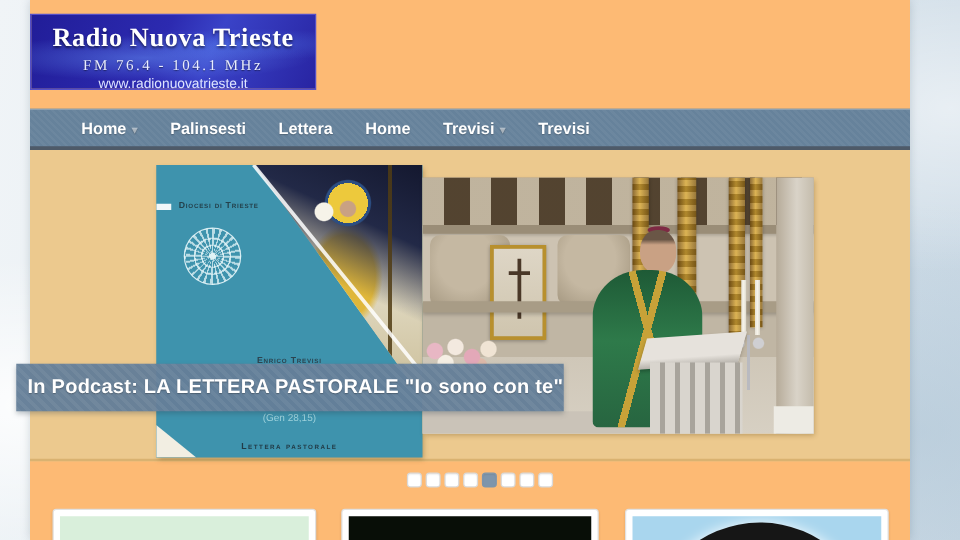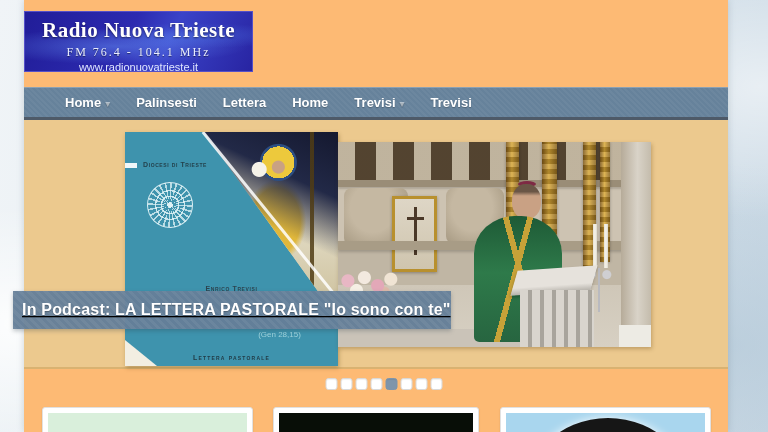--- a/index.html
+++ b/index.html
@@ -76,21 +76,21 @@
         rgba(228,245,248,.85) 26% 30%, transparent 30% 44%,
         rgba(228,245,248,.85) 44% 48%, transparent 48%),
       repeating-conic-gradient(rgba(228,245,248,.75) 0 5deg, rgba(228,245,248,0) 5deg 15deg);
   }
   .cover-author{
     position:absolute; left:0; top:153px; width:100%; text-align:center;
     font-size:7px; font-variant:small-caps; letter-spacing:.6px; color:#2c4450; font-weight:700;
   }
   .cover-verse{
     position:absolute; left:0; top:198px; width:100%; text-align:center;
-    font-size:8px; color:#9ed2dc;margin-left:48px;
+    font-size:8px; color:#9ed2dc;
   }
   .cover-series{
     position:absolute; left:0; top:222px; width:100%; text-align:center;
     font-size:7px; font-variant:small-caps; letter-spacing:1.2px; color:#223b46; font-weight:700;
   }
   .icon-corner{
     position:absolute; left:0; top:0; width:100%; height:100%;
     clip-path:polygon(37% 0, 100% 0, 100% 80%);
     background:
       linear-gradient(90deg, transparent 0 87%, rgba(80,60,20,.85) 87% 88.5%, transparent 88.5%),
@@ -196,21 +196,20 @@
     position:absolute; left:-11px; top:171px; width:426px; height:38px;
     display:flex; z-index:5; cursor:pointer;
     filter:drop-shadow(0 2px 2px rgba(40,55,70,.3));
   }
   .caption-cap{ width:14px; background:#4d6073; border-radius:4px 0 0 4px; }
   .caption-bar{
     flex:1; display:flex; align-items:center; padding-left:9px;
     background:
       repeating-linear-gradient(45deg, rgba(255,255,255,.05) 0 3px, transparent 3px 6px),
       rgba(102,128,154,.96);
-    text-decoration: underline;
   }
   .caption-text{
     color:#fff; font-size:16px; font-weight:700; letter-spacing:.2px;
     text-shadow:0 1px 1px rgba(0,0,0,.28); white-space:nowrap;
   }
   
   .dots{
     position:absolute; top:378px; left:calc(50% + 8px); transform:translateX(-50%);
     display:flex; gap:3px;
   }

